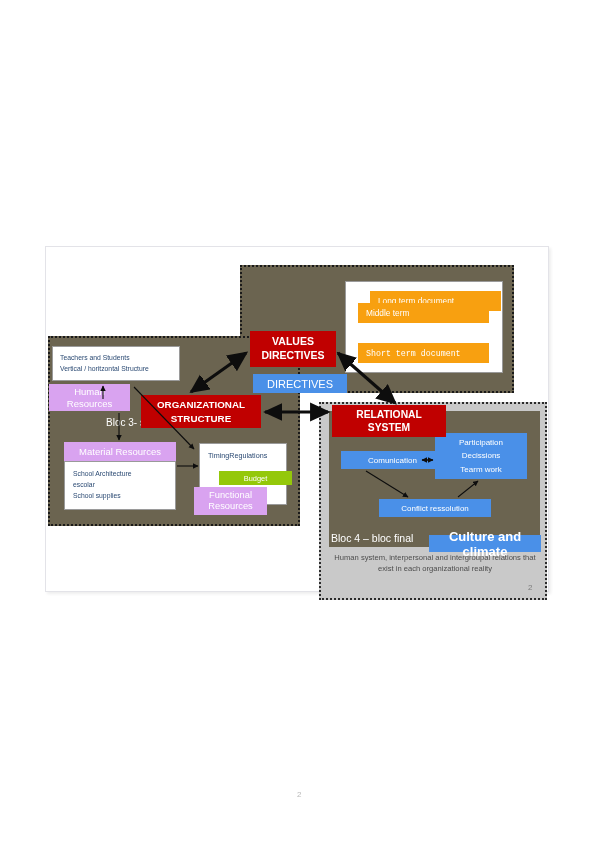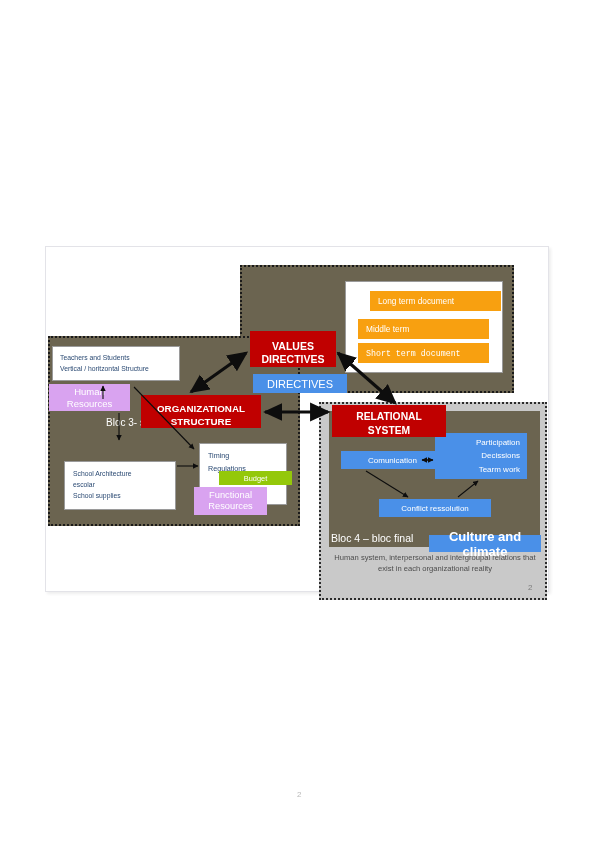--- a/index.html
+++ b/index.html
@@ -37,67 +37,67 @@
   #bloc4-label{left:285px;top:285px;font-size:10.5px;color:#ffffff;}
   #bloc4-caption{position:absolute;left:285px;top:305px;width:208px;
                  font-size:7.6px;color:#4d4d4d;text-align:center;line-height:1.45;}
   #bloc4-pagenum{position:absolute;left:482px;top:336px;font-size:8px;color:#7d7d7d;}
 
   
   .box{position:absolute;box-sizing:border-box;display:flex;
        align-items:center;justify-content:center;text-align:center;}
 
   .white{background:#ffffff;border:1px solid #9a9a9a;}
-  .red{background:#c00000;color:#ffffff;font-weight:bold;justify-content:flex-end;}
+  .red{background:#c00000;color:#ffffff;font-weight:bold;}
   .blue{background:#4a90e8;color:#ffffff;}
   .blue-bold{background:#4a90e8;color:#ffffff;font-weight:bold;}
   .orange{background:#f8a010;color:#ffffff;}
   .violet{background:#d9a3f0;color:#ffffff;}
   .green{background:#94c80a;color:#ffffff;}
 
   .txt-left{justify-content:flex-start;text-align:left;}
   .txt-blue{color:#2b4a73;}
 
   
   #teachers-box{left:6px;top:99px;width:128px;height:35px;padding:6px 7px;
                 flex-direction:column;align-items:flex-start;justify-content:center;
                 font-size:6.8px;line-height:1.55;}
   #human-res{left:3px;top:137px;width:81px;height:27px;font-size:9.5px;
              flex-direction:column;line-height:1.25;}
   #material-res{left:18px;top:195px;width:112px;height:19px;font-size:9.5px;}
   #material-detail{left:18px;top:214px;width:112px;height:49px;padding:7px 8px;
                    flex-direction:column;align-items:flex-start;justify-content:center;
                    font-size:6.8px;line-height:1.6;}
   #timing-box{left:153px;top:196px;width:88px;height:62px;padding:6px 8px;
-              flex-direction:column;align-items:flex-start;justify-content:flex-start;
+              flex-direction:row;align-items:flex-start;justify-content:flex-start;
               font-size:7.2px;line-height:1.75;}
   #budget-box{left:173px;top:224px;width:73px;height:14px;font-size:7.4px;}
   #functional-res{left:148px;top:240px;width:73px;height:28px;font-size:9.3px;
                   flex-direction:column;line-height:1.22;}
 
   
   #values-obj{left:204px;top:84px;width:86px;height:36px;font-size:10.5px;
               flex-direction:column;line-height:1.3;}
   #directives{left:207px;top:127px;width:94px;height:19px;font-size:11px;font-weight:normal;}
   #org-structure{left:95px;top:148px;width:120px;height:33px;font-size:9.8px;
                  flex-direction:column;line-height:1.35;}
 
   
   #docs-white{left:299px;top:34px;width:158px;height:92px;}
   #doc-long{left:312px;top:44px;width:131px;height:20px;font-size:8.3px;margin-left:12px;}
-  #doc-middle{left:312px;top:72px;width:131px;height:20px;font-size:8.3px;}
+  #doc-middle{left:312px;top:56px;width:131px;height:20px;font-size:8.3px;}
   #doc-short{left:312px;top:96px;width:131px;height:20px;font-size:8.3px;font-family:Liberation Mono, monospace;}
   .doc-label{justify-content:flex-start;padding-left:8px;text-align:left;}
 
   
   #relational{left:286px;top:158px;width:114px;height:32px;font-size:10.3px;
               flex-direction:column;line-height:1.3;}
   #comunication{left:295px;top:204px;width:103px;height:18px;font-size:8px;}
   #participation{left:389px;top:186px;width:92px;height:46px;padding:5px 7px;
-                 flex-direction:column;align-items:flex-end;justify-content:center;
+                 flex-direction:column;align-items:center;justify-content:center;
                  font-size:8px;line-height:1.65;}
   #conflict{left:333px;top:252px;width:112px;height:18px;font-size:8px;}
   #culture{left:383px;top:288px;width:112px;height:17px;font-size:13px;}
 
   svg.arrows{position:absolute;left:0;top:0;width:504px;height:346px;overflow:visible;
              pointer-events:none;}
 </style>
 </head>
 <body>
 
@@ -118,20 +118,21 @@
     <div class="box white txt-left txt-blue" id="teachers-box">
       <span>Teachers and Students</span>
       <span>Vertical / horitzontal Structure</span>
     </div>
 
     <div class="box violet" id="human-res">
       <span>Human</span>
       <span>Resources</span>
     </div>
 
+    <div class="box violet" id="material-res">Material Resources</div>
 
     <div class="box white txt-left txt-blue" id="material-detail">
       <span>School Architecture</span>
       <span>escolar</span>
       <span>School supplies</span>
     </div>
 
     <div class="box white txt-left txt-blue" id="timing-box">
       <span>Timing</span>
       <span>Regulations</span>

